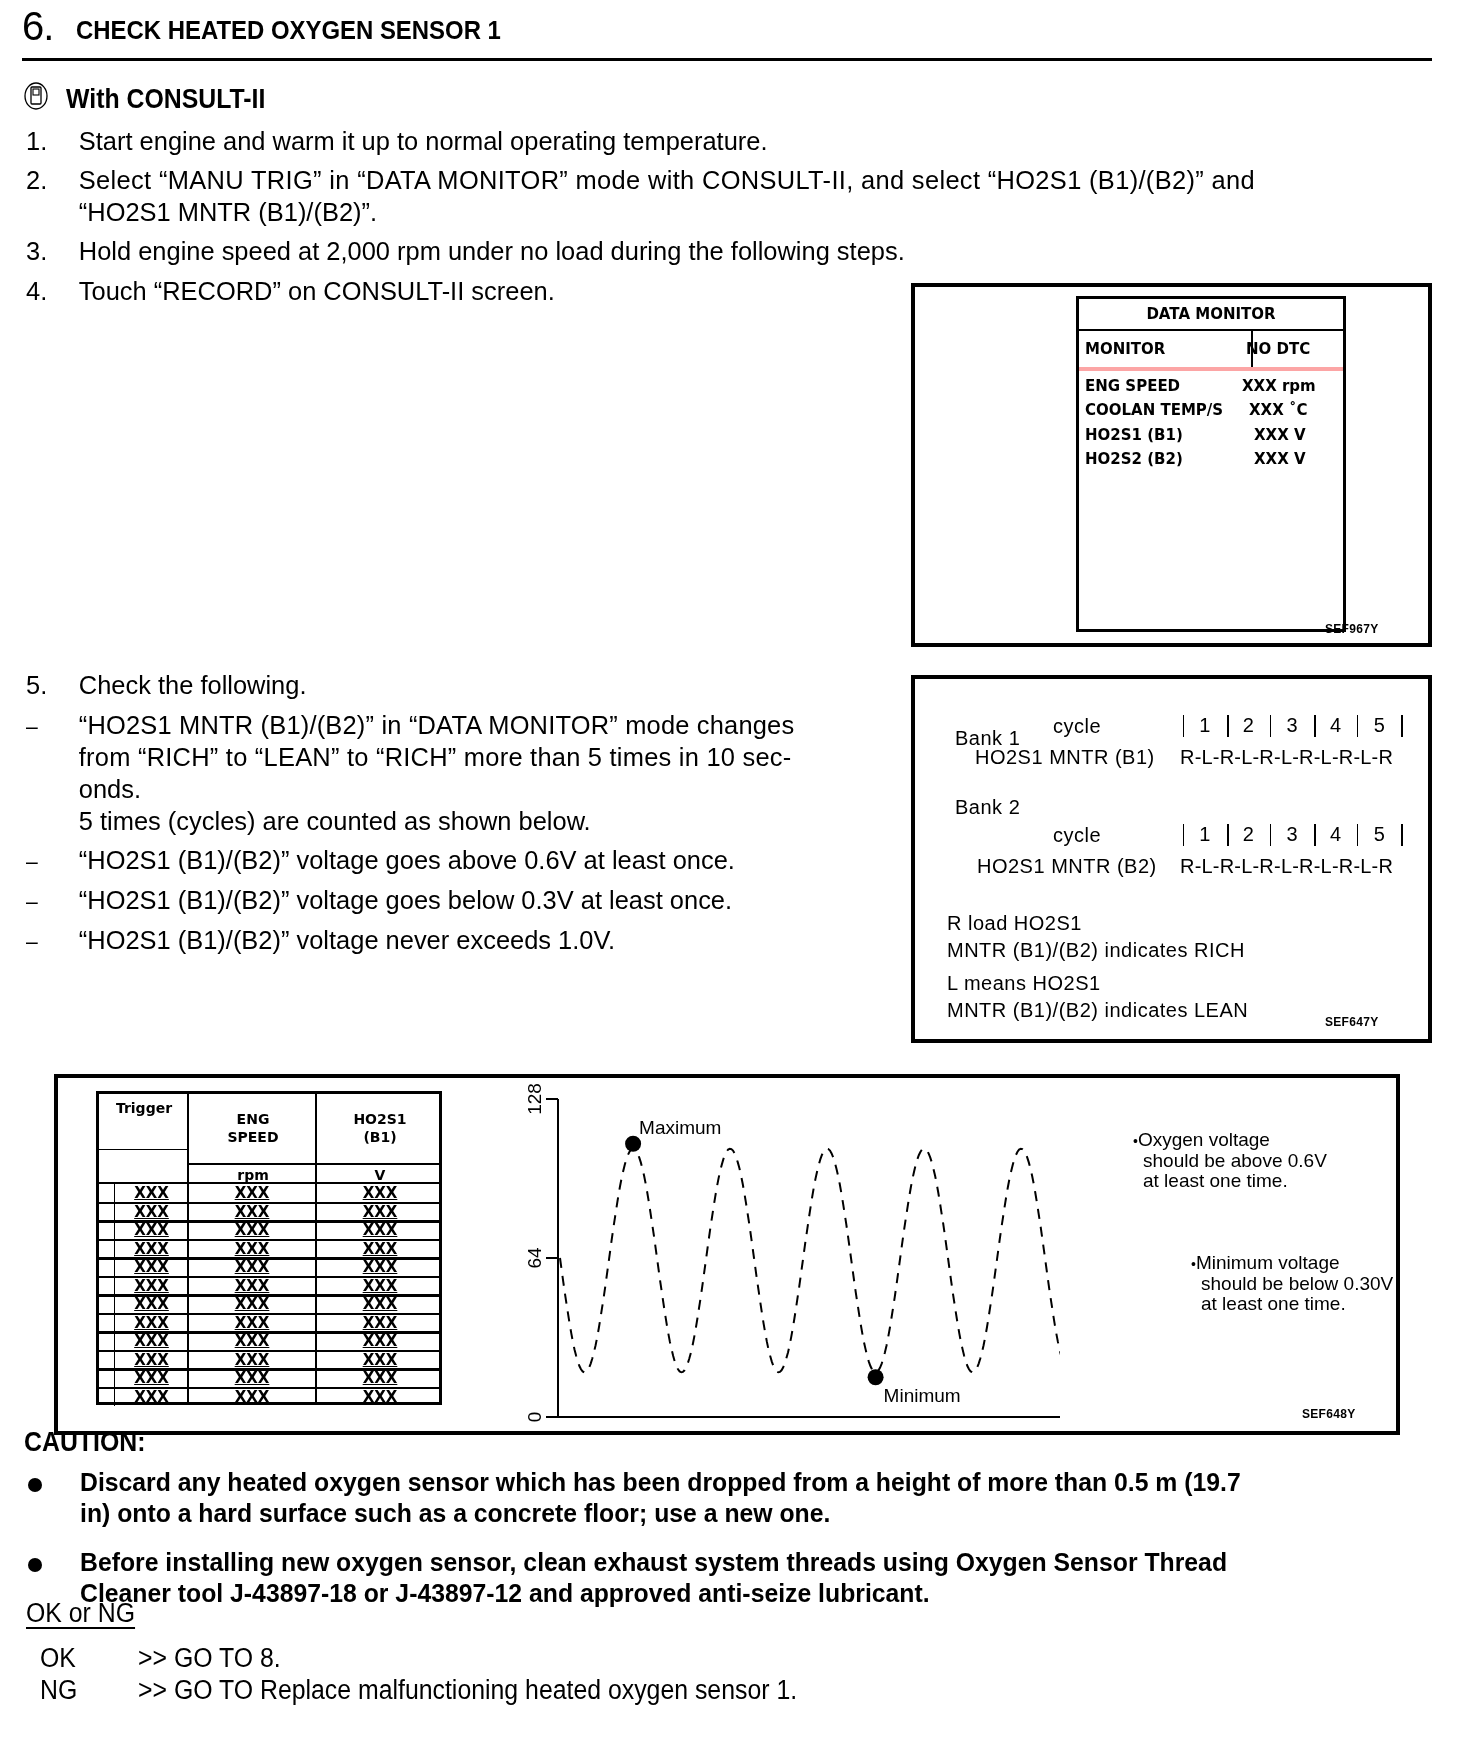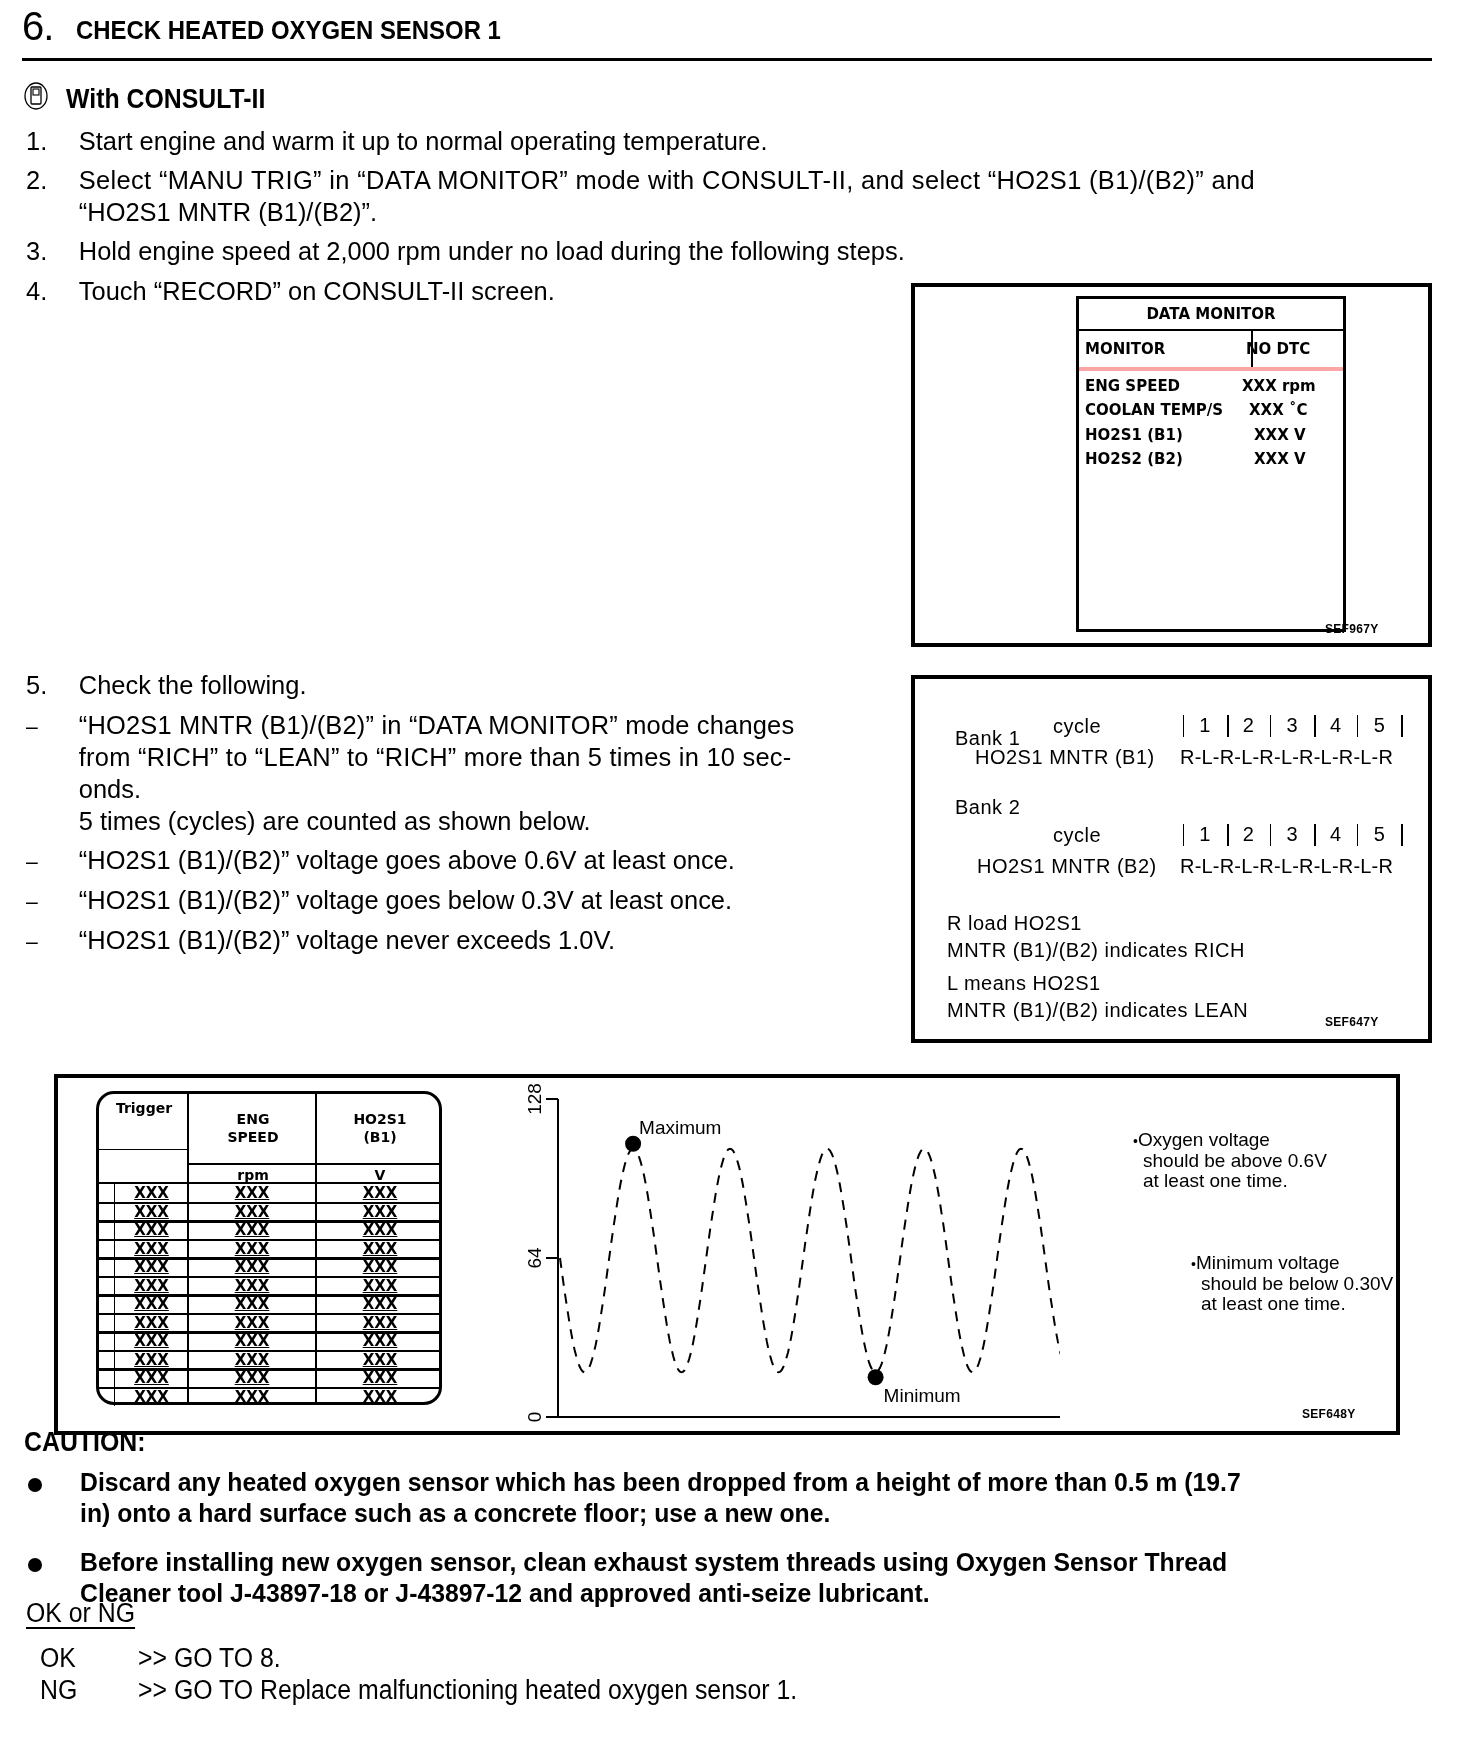--- a/index.html
+++ b/index.html
@@ -151,21 +151,21 @@
 <span class="bank" style="left:1180px; top:855px; letter-spacing:0.2px;">R-L-R-L-R-L-R-L-R-L-R</span>
 
 <span class="bank" style="left:947px; top:912px;">R  load  HO2S1</span>
 <span class="bank" style="left:947px; top:939px;">MNTR  (B1)/(B2)  indicates  RICH</span>
 <span class="bank" style="left:947px; top:972px;">L  means  HO2S1</span>
 <span class="bank" style="left:947px; top:999px;">MNTR  (B1)/(B2)  indicates  LEAN</span>
 <div class="fig-code" style="left:1325px; top:1015px;">SEF647Y</div>
 
 <div class="box" style="left:54px; top:1074px; width:1346px; height:361px;"></div>
 
-<div class="tbl" id="record-table" style="height:314px;border-radius:18px;">
+<div class="tbl" id="record-table" style="height:314px;">
   <div class="thdr" style="left:0; width:90px; top:6px;">Trigger</div>
   <div class="thdr" style="left:90px; width:128px; top:16px; white-space:pre-line; line-height:18px;">ENG
 SPEED</div>
   <div class="thdr" style="left:218px; width:126px; top:16px; white-space:pre-line; line-height:18px;">HO2S1
 (B1)</div>
   <div class="thdr" style="left:90px; width:128px; top:73px; line-height:16px;">rpm</div>
   <div class="thdr" style="left:218px; width:126px; top:73px; line-height:16px;">V</div>
 <div style="position: absolute; left: 88px; top: 0px; bottom: 0px; width: 2px; background: rgb(0, 0, 0);"></div>
     <div style="position: absolute; left: 216px; top: 0px; bottom: 0px; width: 2px; background: rgb(0, 0, 0);"></div>
     <div style="position: absolute; left: 0px; top: 55px; width: 88px; height: 1px; background: rgb(0, 0, 0);"></div>

